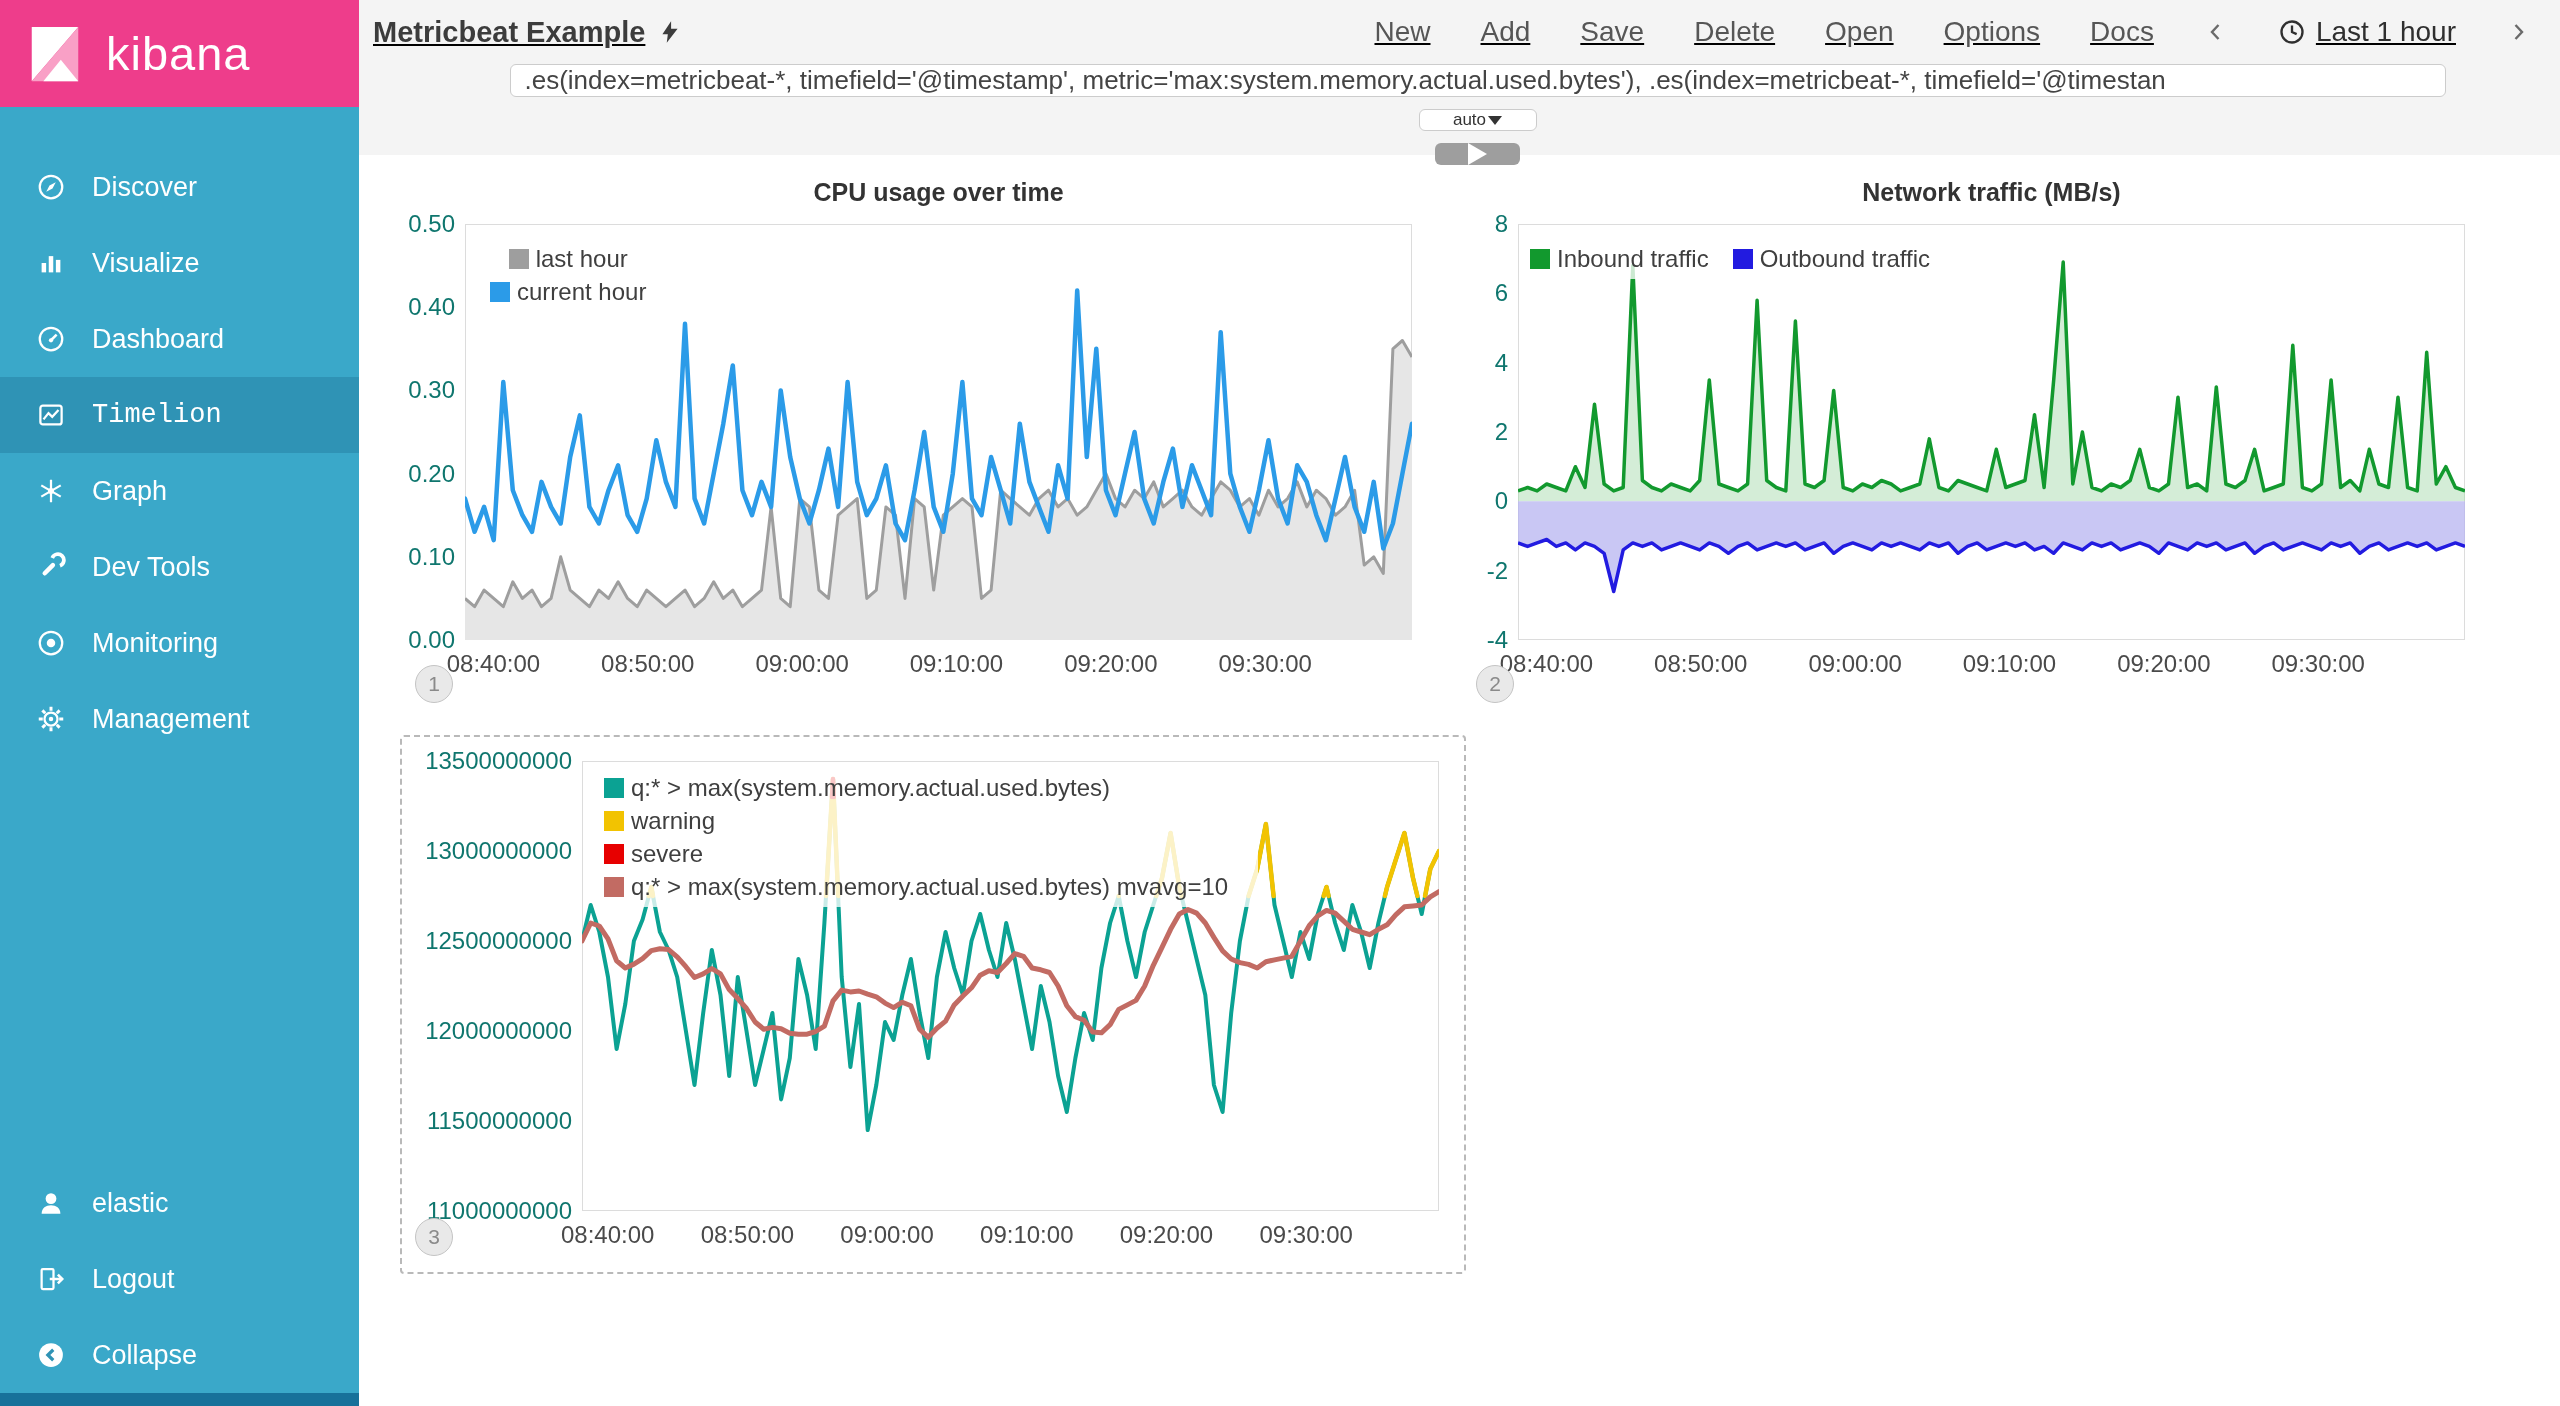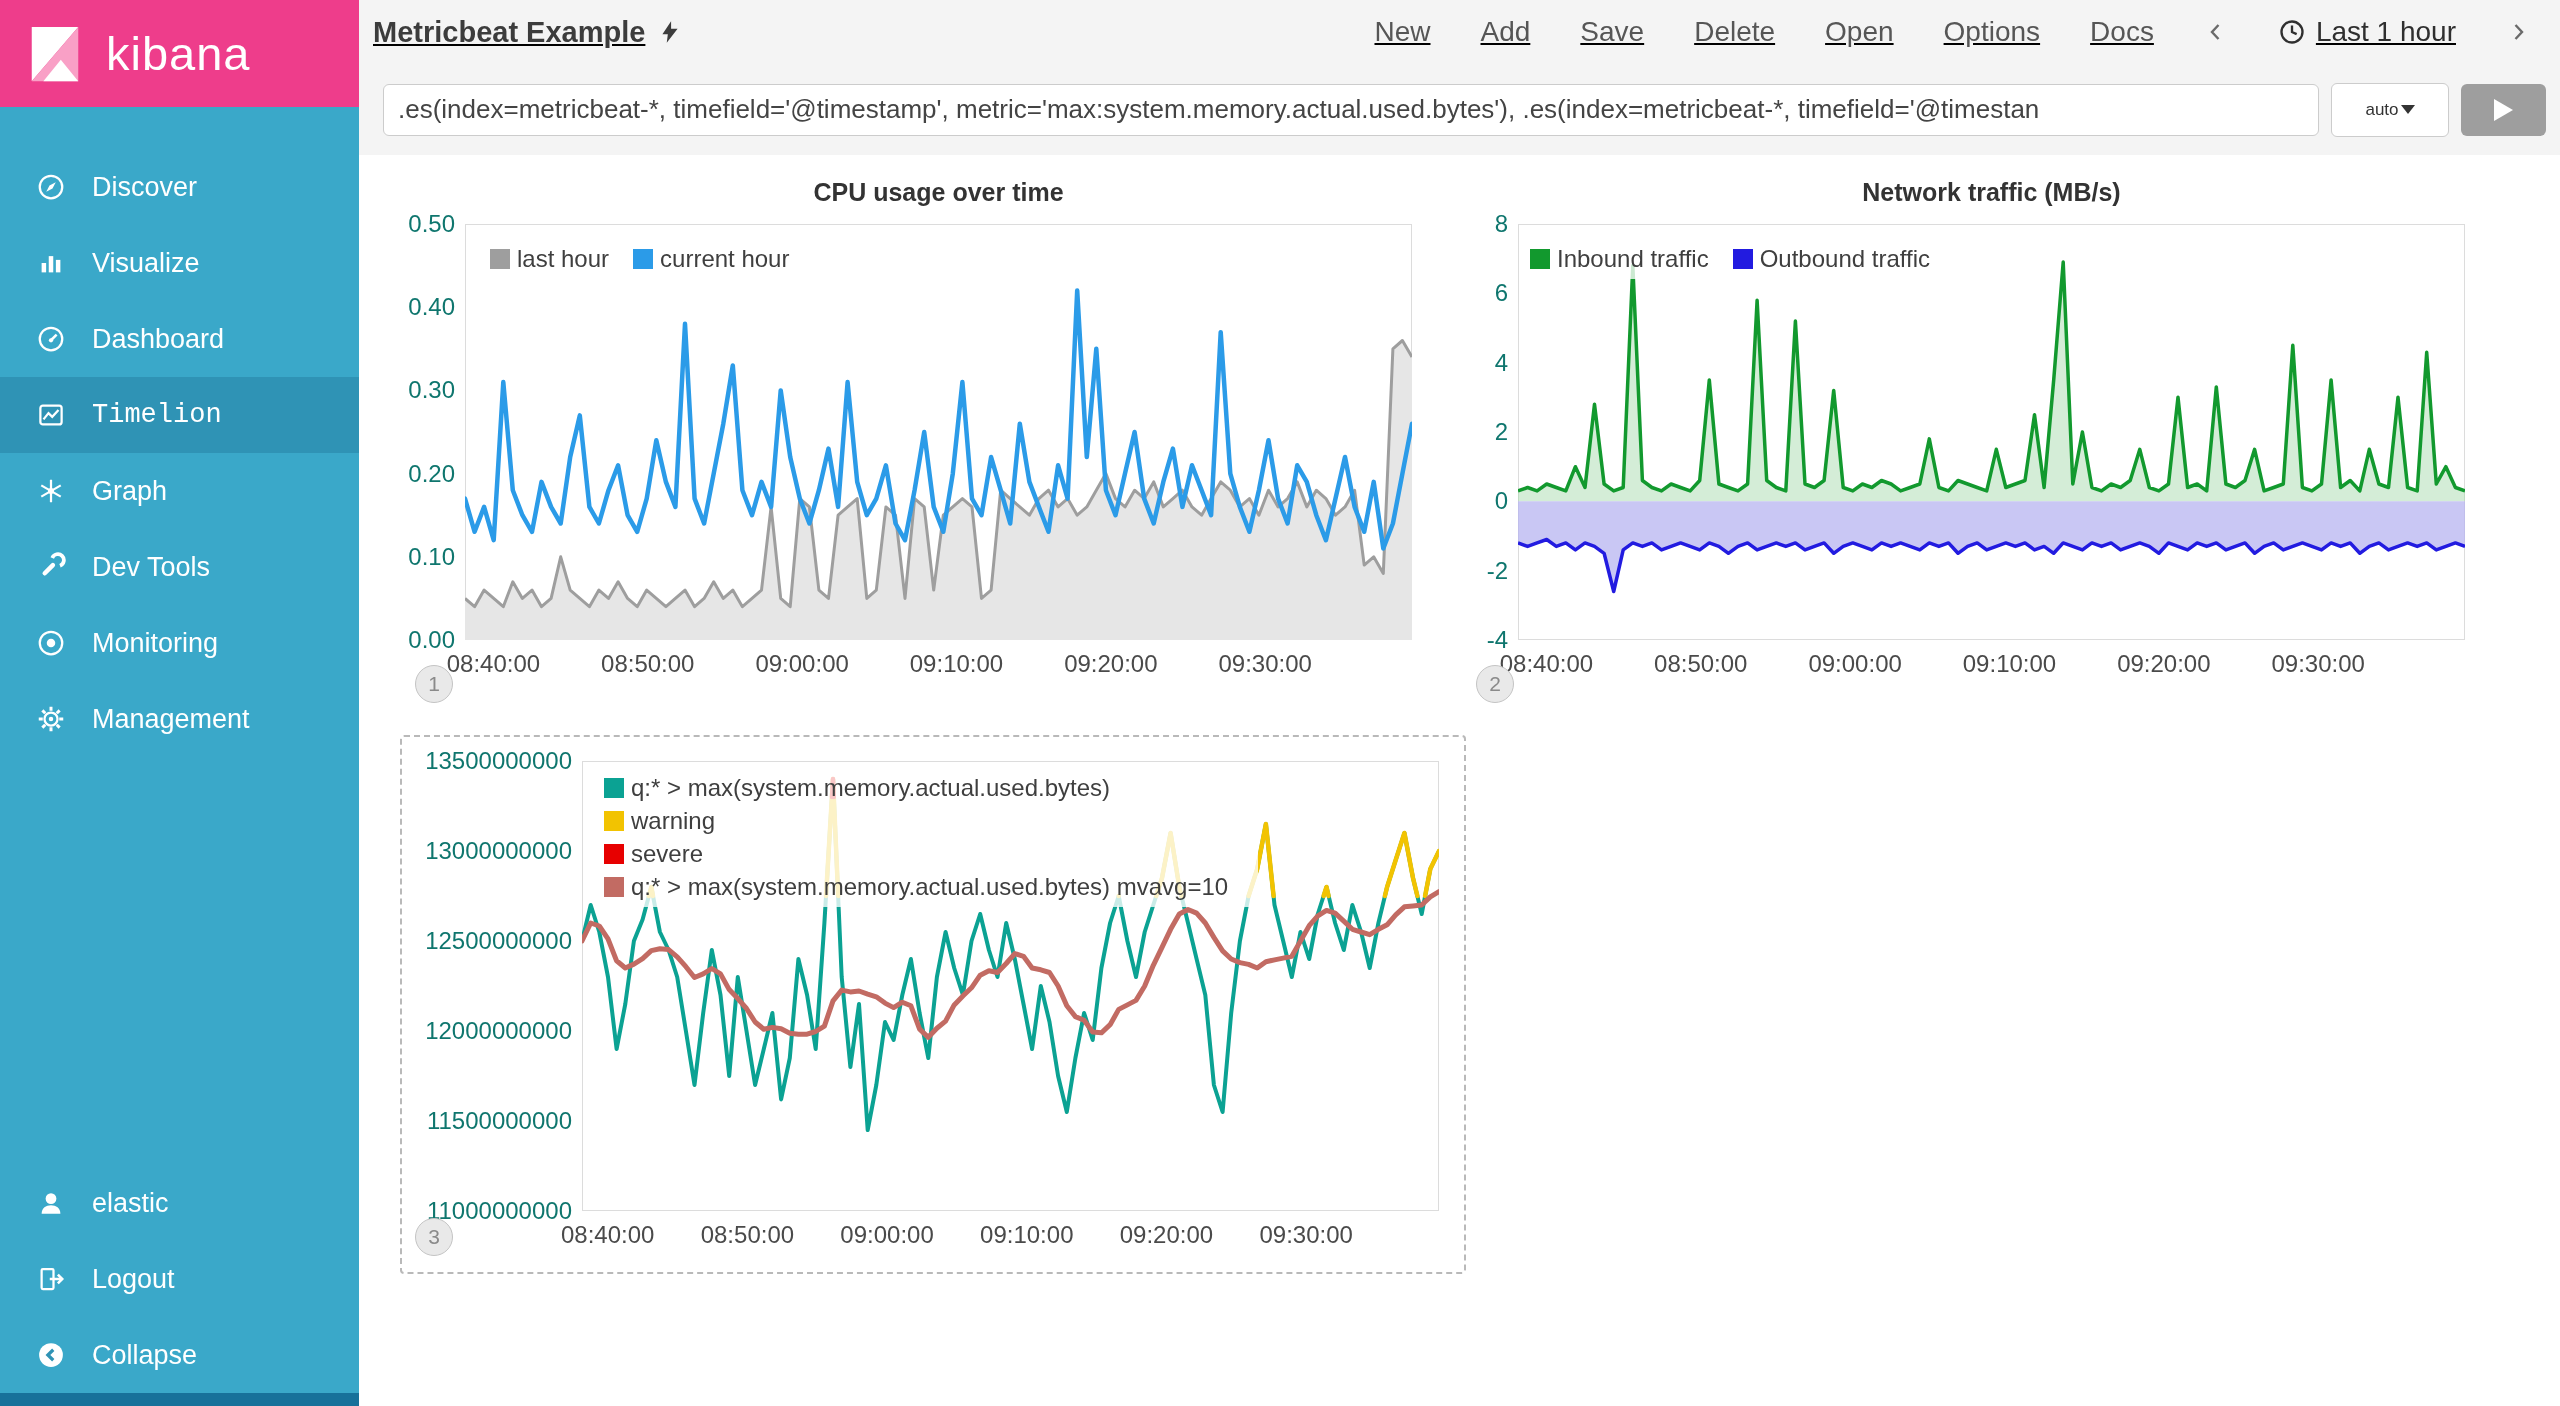--- a/index.html
+++ b/index.html
@@ -17,21 +17,21 @@
   .side-footer{position:absolute;bottom:13px;left:0;right:0;}
   .strip{position:absolute;bottom:0;left:0;height:13px;width:359px;background:#17719a;}
 
   
   .header{position:absolute;left:359px;top:0;width:2201px;height:155px;background:#f4f4f4;}
   .topbar{height:64px;display:flex;align-items:center;padding:0 30px 0 14px;text-decoration:underline;}
   .tb-title{font-size:29px;font-weight:bold;color:#3c3c3c;display:flex;align-items:center;gap:12px;}
   .tb-menu{margin-left:auto;display:flex;align-items:center;gap:50px;font-size:28px;color:#565656;}
   .tb-menu .mi{cursor:pointer;}
   .time{display:flex;align-items:center;gap:10px;color:#2f2f2f;cursor:pointer;}
-  .querybar{height:91px;display:flex;align-items:center;padding-left:24px;gap:12px;}
+  .querybar{height:91px;display:flex;align-items:center;padding-left:36px;gap:12px;flex-direction:column;}
   .query-input{width:1906px;height:50px;border:1px solid #ccc;border-radius:6px;font-size:26px;
                padding:0 14px;color:#444;background:#fff;font-family:"Liberation Sans",sans-serif;}
   .interval{width:116px;height:52px;background:#fff;border:1px solid #ccc;border-radius:6px;
             display:flex;align-items:center;justify-content:center;gap:2px;font-size:17px;color:#333;cursor:pointer;}
   .caret{width:0;height:0;border-left:7px solid transparent;border-right:7px solid transparent;border-top:9px solid #333;}
   .play-btn{width:85px;height:52px;background:#9e9e9e;border-radius:6px;display:flex;
             align-items:center;justify-content:center;cursor:pointer;}
   .play-tri{width:0;height:0;border-top:11px solid transparent;border-bottom:11px solid transparent;border-left:19px solid #fff;}
 
   
@@ -41,21 +41,21 @@
   .c3{left:400px;top:735px;width:1062px;height:535px;border:2px dashed #b9b9b9;border-radius:4px;}
   .chart-title{position:absolute;top:8px;font-size:25px;font-weight:bold;color:#333;text-align:center;}
   .c1 .chart-title{left:65px;width:947px;}
   .c2 .chart-title{left:42px;width:947px;}
   .plot{position:absolute;background:#fff;}
   .c1 .plot{left:65px;top:54px;width:947px;height:416px;}
   .c2 .plot{left:42px;top:54px;width:947px;height:416px;}
   .c3 .plot{left:180px;top:24px;width:857px;height:450px;}
   .legend{position:absolute;z-index:3;display:flex;align-items:center;
           background:rgba(255,255,255,.78);padding:2px 6px;font-size:24px;color:#3f3f3f;}
-  .c1 .legend{left:84px;top:72px;}
+  .c1 .legend{left:84px;top:72px;flex-direction:column;}
   .c2 .legend{left:48px;top:72px;}
   .c3 .legend{left:196px;top:34px;flex-direction:column;align-items:flex-start;}
   .legend-item{display:flex;align-items:center;margin-right:24px;margin-bottom:4px;line-height:29px;}
   .swatch{width:20px;height:20px;margin-right:7px;display:inline-block;flex:0 0 auto;}
   .ytick{position:absolute;text-align:right;font-size:24px;color:#0f766e;line-height:28px;}
   .xtick{position:absolute;width:140px;text-align:center;font-size:24px;color:#4a4a4a;}
   .badge{position:absolute;width:36px;height:36px;border-radius:50%;background:#e9e9e9;
          border:1px solid #c4c4c4;color:#8a8a8a;font-size:21px;display:flex;align-items:center;
          justify-content:center;z-index:4;}
   .c1 .badge{left:15px;top:495px;}

